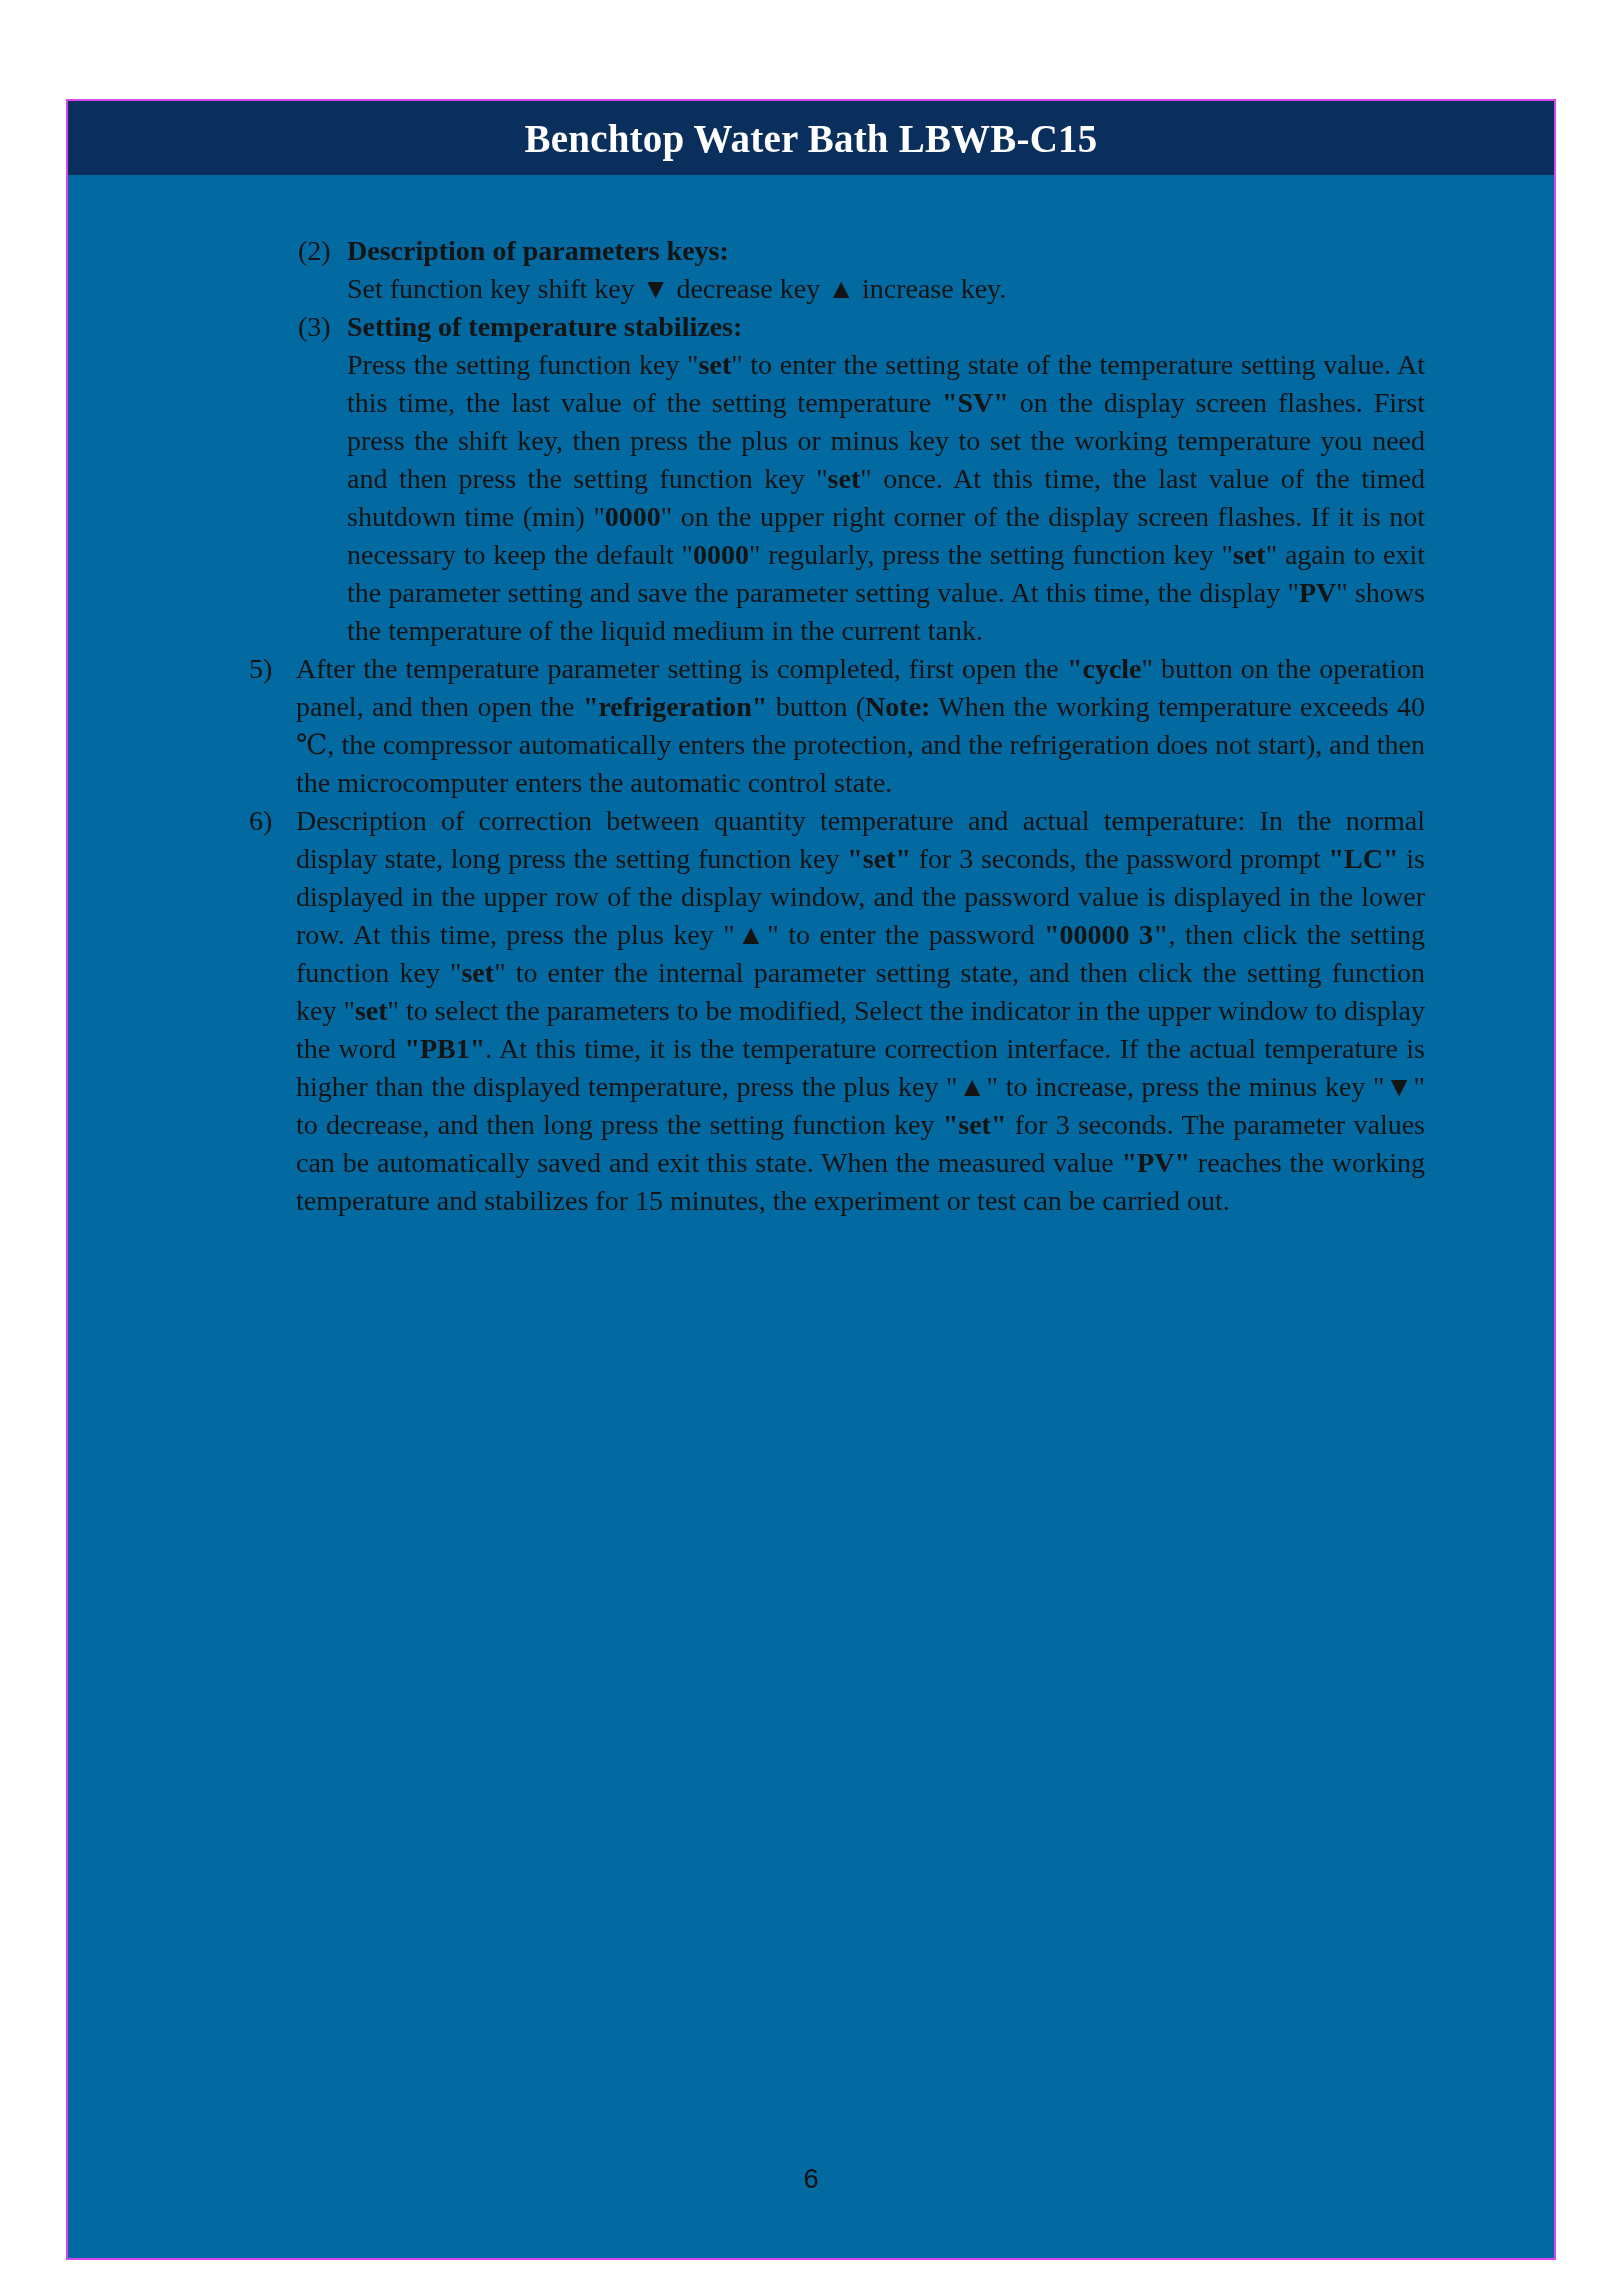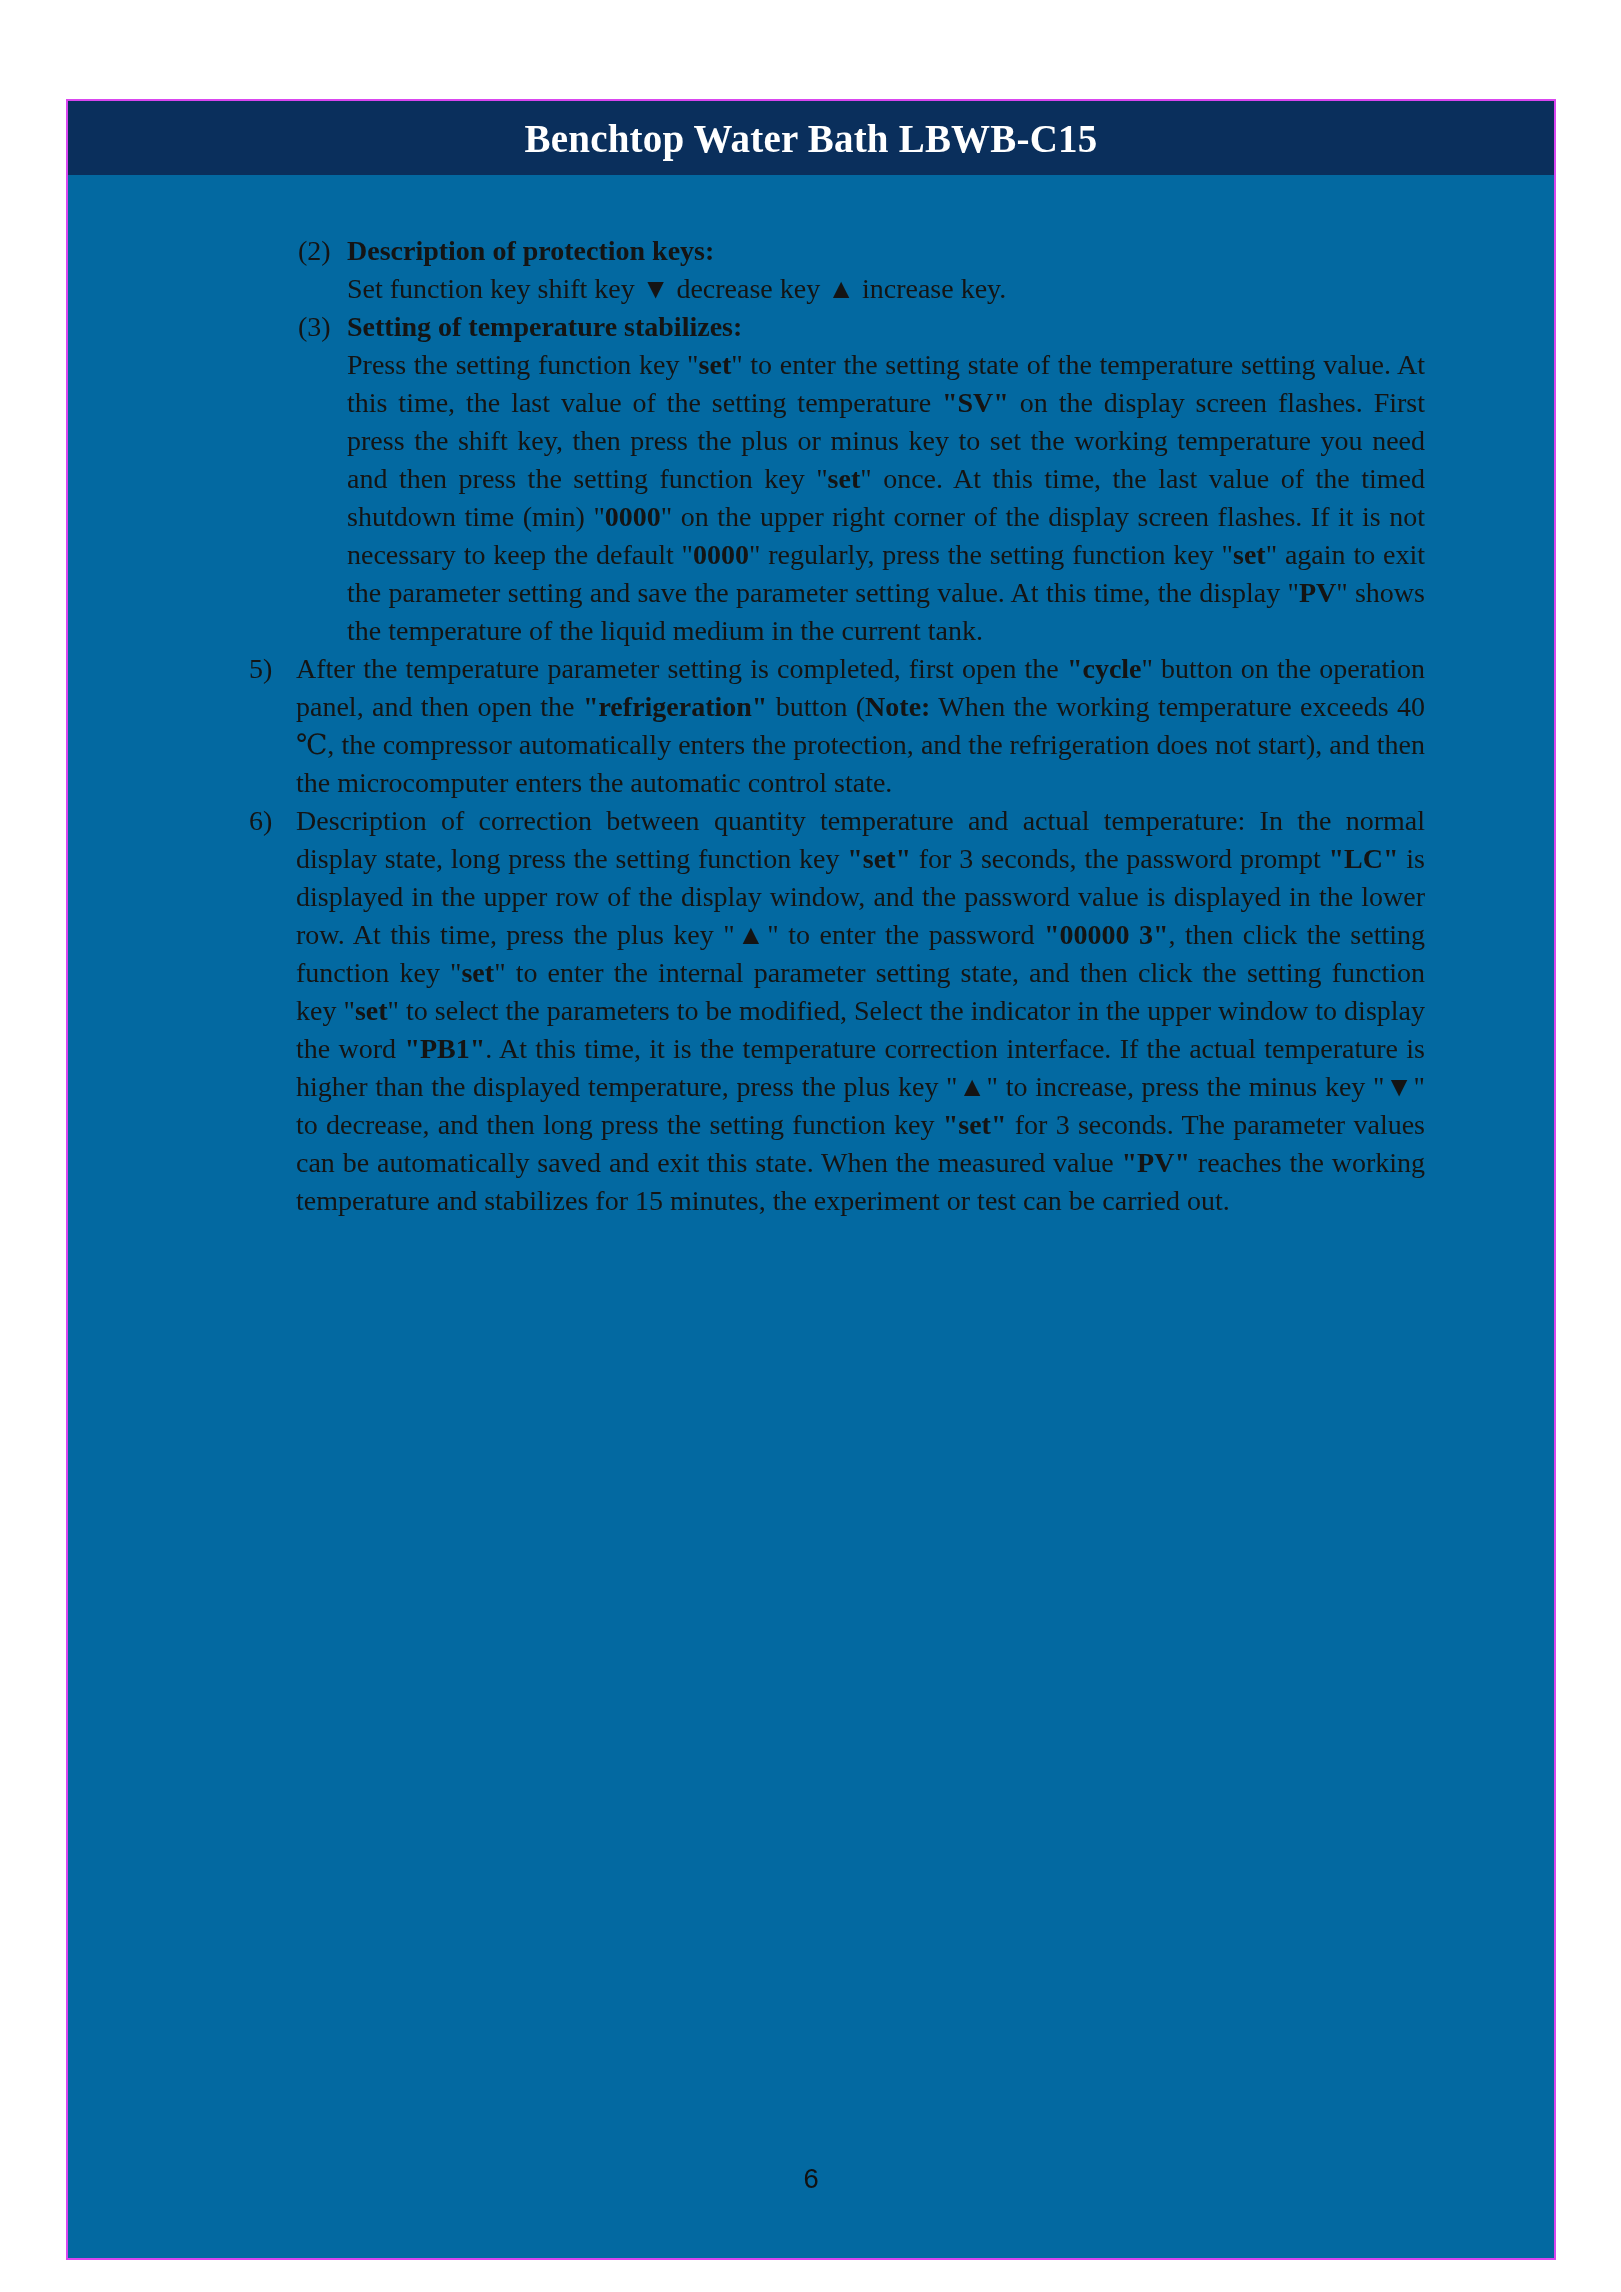--- a/index.html
+++ b/index.html
@@ -77,21 +77,21 @@
 <div class="frame">
 
   <div class="header-bar">
     <span class="page-title">Benchtop Water Bath LBWB-C15</span>
   </div>
 
   <div class="content">
 
     <div class="para inner">
       <span class="marker">(2)</span>
-      <span class="para-text"><b>Description of protection keys:</b></span>
+      <span class="para-text"><b>Description of parameters keys:</b></span>
     </div>
 
     <div class="para inner">
       <span class="para-text">Set function key shift key ▼ decrease key ▲ increase key.</span>
     </div>
 
     <div class="para inner">
       <span class="marker">(3)</span>
       <span class="para-text"><b>Setting of temperature stabilizes:</b></span>
     </div>

